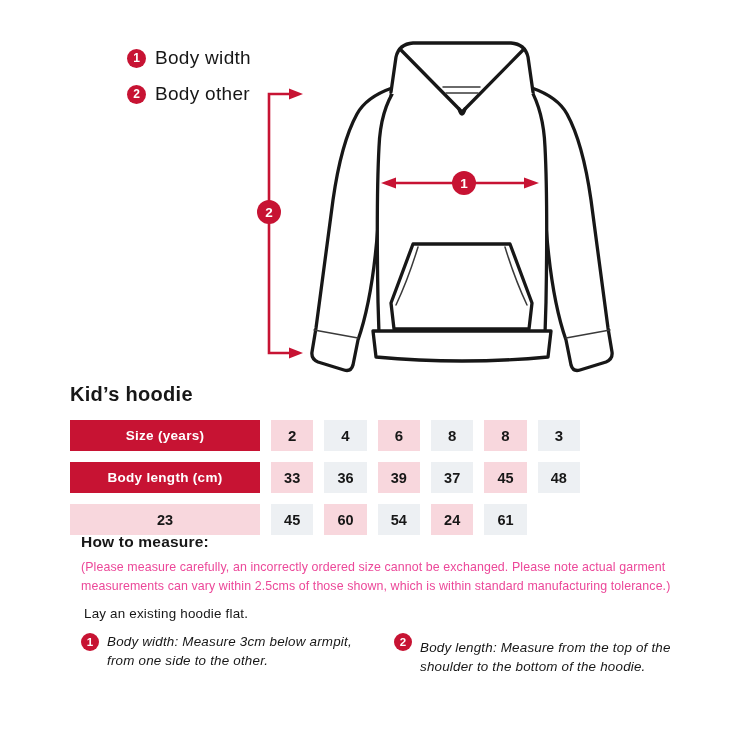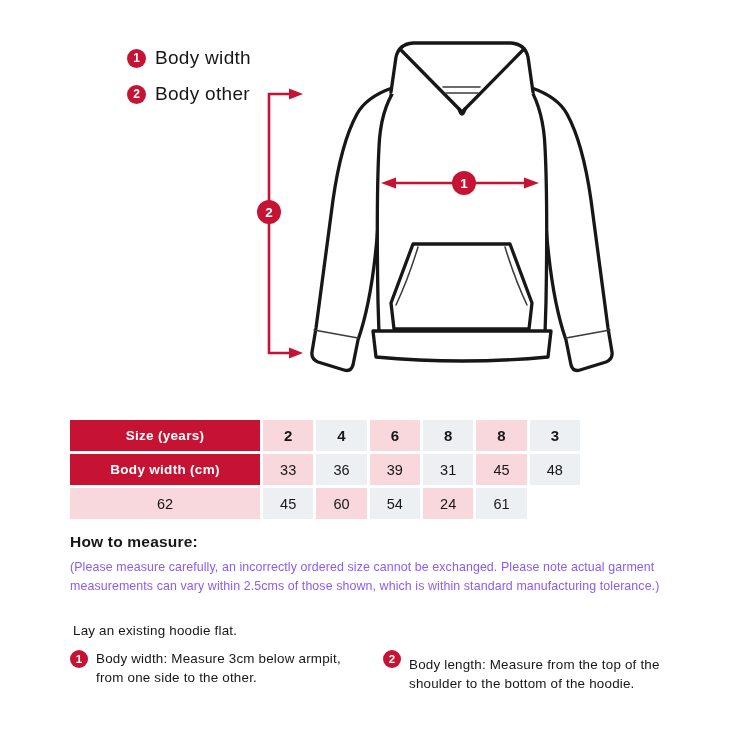--- a/index.html
+++ b/index.html
@@ -30,37 +30,37 @@
   .nofill{fill:none;}
   .red-line{stroke:var(--red);stroke-width:2.6;fill:none;}
   .red-fill{fill:var(--red);}
   .badge-num{fill:#ffffff;font-family:"Liberation Sans",sans-serif;font-weight:bold;font-size:13.5px;}
 
   
   #title{left:70px;top:383px;font-size:20px;font-weight:bold;letter-spacing:.3px;}
 
   
   #size-table{left:70px;top:420px;width:510px;display:grid;
-    grid-template-columns:190px repeat(6,1fr);gap:3px;}
+    grid-template-columns:190px repeat(6,1fr);gap:11px;}
   .th{background:var(--red);color:#fff;font-weight:bold;font-size:13.5px;letter-spacing:.3px;
     height:31px;display:flex;align-items:center;justify-content:center;}
-  .td{height:31px;display:flex;align-items:center;justify-content:center;font-size:14.5px;}
+  .td{height:31px;display:flex;align-items:center;justify-content:center;font-size:14.5px;font-weight:bold;}
   .td.pink{background:var(--pink);}
   .td.gray{background:var(--cell-gray);}
   .td.b{font-weight:bold;font-size:15px;}
 
   
-  #howto{left:70px;top:533px;width:622px;}
+  #howto{left:81px;top:533px;width:622px;}
   #howto-heading{font-size:15.5px;font-weight:bold;letter-spacing:.2px;}
-  #howto-disclaimer{margin-top:7px;font-size:12.4px;line-height:1.52;letter-spacing:.1px;color:#8b5cf6;}
-  #howto-intro{margin-top:27px;margin-left:3px;font-size:13.4px;letter-spacing:.2px;}
+  #howto-disclaimer{margin-top:7px;font-size:12.4px;line-height:1.52;letter-spacing:.1px;color:#ec4899;}
+  #howto-intro{margin-top:10px;margin-left:3px;font-size:13.4px;letter-spacing:.2px;}
   #steps{margin-top:11px;display:flex;align-items:flex-start;}
   .step{display:flex;align-items:flex-start;gap:8px;}
   .step .badge{width:18px;height:18px;font-size:11.5px;flex:0 0 18px;margin-top:1px;}
-  .step-text{font-size:13.4px;line-height:1.42;letter-spacing:.2px;}
+  .step-text{font-size:13.4px;line-height:1.42;letter-spacing:.2px;font-style:italic;}
   #step-1{width:313px;}
   #step-1 .step-text{width:252px;}
   #step-2 .step-text{width:266px;margin-top:6px;}
 </style>
 </head>
 <body>
 
 <div id="stage">
 
   <svg id="diagram-svg" class="abs" width="750" height="395" viewBox="0 0 750 395">
@@ -112,39 +112,40 @@
     <div class="legend-row">
       <span class="badge">1</span>
       <span class="legend-label">Body width</span>
     </div>
     <div class="legend-row">
       <span class="badge">2</span>
       <span class="legend-label">Body other</span>
     </div>
   </div>
 
+  <h1 id="title" class="abs">Kid’s hoodie</h1>
 
   <div id="size-table" class="abs">
     <div class="th">Size (years)</div>
     <div class="td pink b">2</div>
     <div class="td gray b">4</div>
     <div class="td pink b">6</div>
     <div class="td gray b">8</div>
     <div class="td pink b">8</div>
     <div class="td gray b">3</div>
 
-    <div class="th">Body width (cm)</div>
+    <div class="th">Body length (cm)</div>
     <div class="td pink">33</div>
     <div class="td gray">36</div>
     <div class="td pink">39</div>
-    <div class="td gray">31</div>
+    <div class="td gray">37</div>
     <div class="td pink">45</div>
     <div class="td gray">48</div>
 
-    <div class="td pink">62</div>
+    <div class="td pink">23</div>
     <div class="td gray">45</div>
     <div class="td pink">60</div>
     <div class="td gray">54</div>
     <div class="td pink">24</div>
     <div class="td gray">61</div>
   </div>
 
   <div id="howto" class="abs">
     <div id="howto-heading">How to measure:</div>
     <p id="howto-disclaimer">(Please measure carefully, an incorrectly ordered size cannot be exchanged. Please note actual garment measurements can vary within 2.5cms of those shown, which is within standard manufacturing tolerance.)</p>

